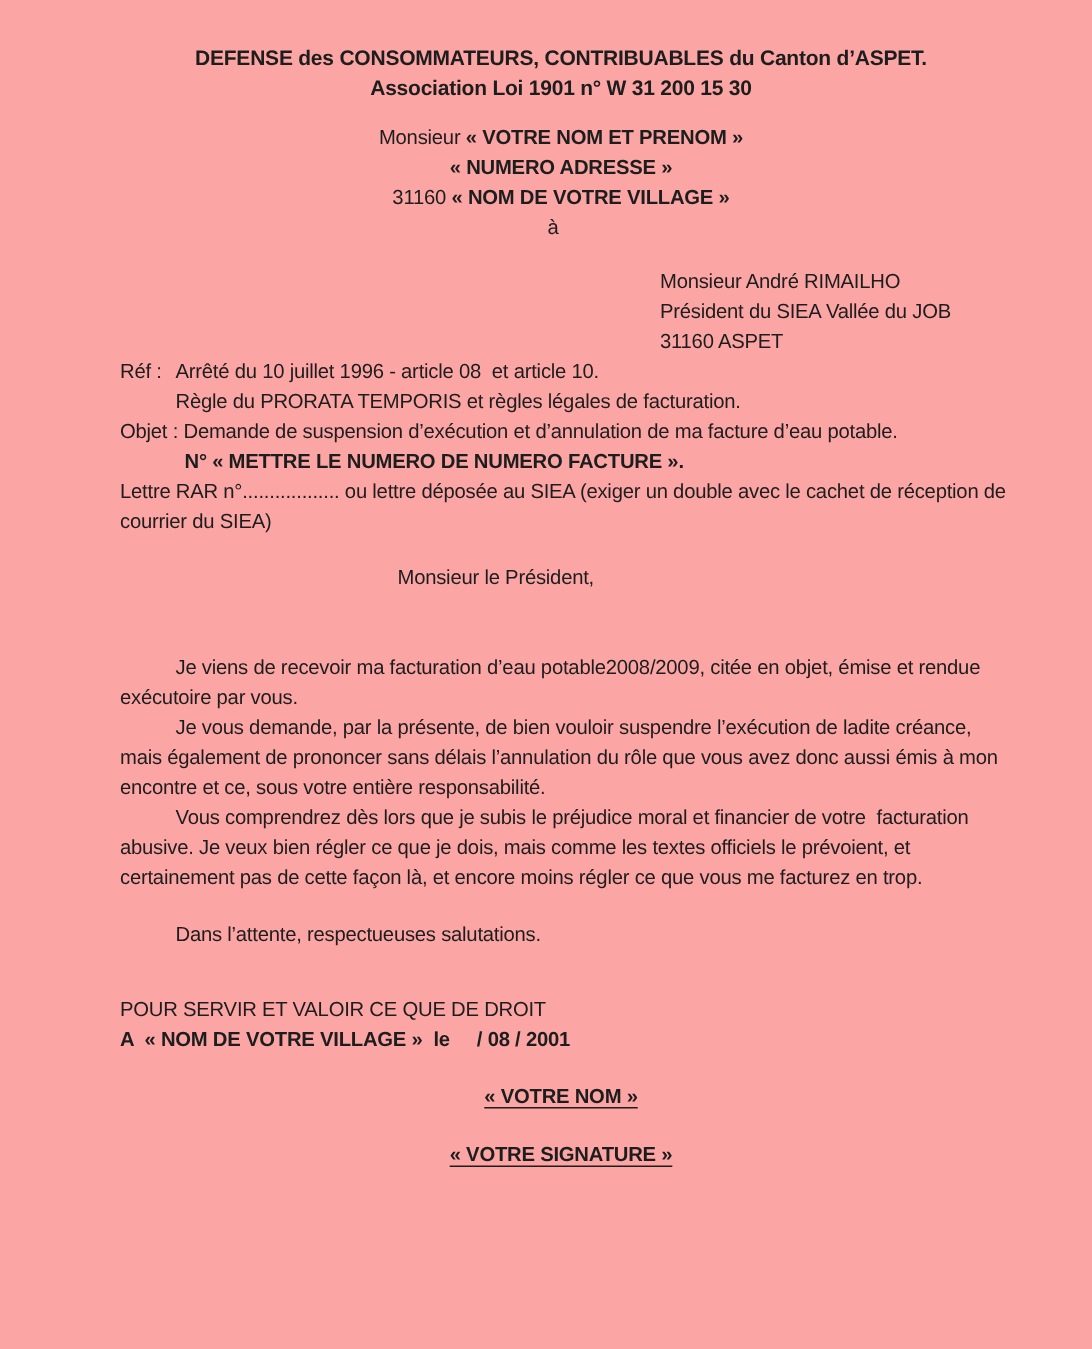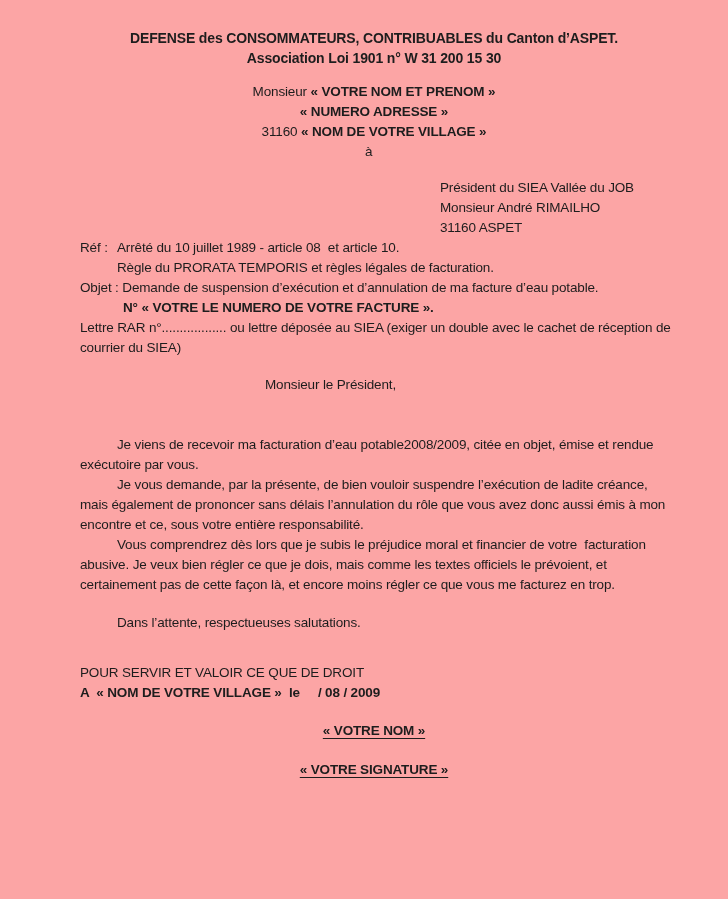--- a/index.html
+++ b/index.html
@@ -48,51 +48,51 @@
 
   <div class="sender-block">
     <div class="line"><span>Monsieur </span><span class="b">« VOTRE NOM ET PRENOM »</span></div>
     <div class="line b">« NUMERO ADRESSE »</div>
     <div class="line"><span>31160 </span><span class="b">« NOM DE VOTRE VILLAGE »</span></div>
   </div>
 
   <div class="line a-line">à</div>
 
   <div class="recipient-block">
+    <div class="line">Monsieur André RIMAILHO</div>
     <div class="line">Président du SIEA Vallée du JOB</div>
-    <div class="line">Monsieur André RIMAILHO</div>
     <div class="line">31160 ASPET</div>
   </div>
 
   <div>
-    <div class="line hang"><span class="hang-label">Réf :</span><span>Arrêté du 10 juillet 1989 - article 08  et article 10.</span></div>
+    <div class="line hang"><span class="hang-label">Réf :</span><span>Arrêté du 10 juillet 1996 - article 08  et article 10.</span></div>
     <div class="line hang">Règle du PRORATA TEMPORIS et règles légales de facturation.</div>
   </div>
 
   <div>
     <div class="line">Objet : Demande de suspension d’exécution et d’annulation de ma facture d’eau potable.</div>
-    <div class="line num-line">N° « VOTRE LE NUMERO DE VOTRE FACTURE ».</div>
+    <div class="line num-line">N° « METTRE LE NUMERO DE NUMERO FACTURE ».</div>
   </div>
 
   <div>
     <div class="line">Lettre RAR n°.................. ou lettre déposée au SIEA (exiger un double avec le cachet de réception de</div>
     <div class="line">courrier du SIEA)</div>
   </div>
 
   <div class="line greeting">Monsieur le Président,</div>
 
   <div class="body-block">
     <p class="para">Je viens de recevoir ma facturation d’eau potable2008/2009, citée en objet, émise et rendue<br>exécutoire par vous.</p>
     <p class="para">Je vous demande, par la présente, de bien vouloir suspendre l’exécution de ladite créance,<br>mais également de prononcer sans délais l’annulation du rôle que vous avez donc aussi émis à mon<br>encontre et ce, sous votre entière responsabilité.</p>
     <p class="para">Vous comprendrez dès lors que je subis le préjudice moral et financier de votre  facturation<br>abusive. Je veux bien régler ce que je dois, mais comme les textes officiels le prévoient, et<br>certainement pas de cette façon là, et encore moins régler ce que vous me facturez en trop.</p>
   </div>
 
   <div class="line closing">Dans l’attente, respectueuses salutations.</div>
 
   <div class="legal-block">
     <div class="line">POUR SERVIR ET VALOIR CE QUE DE DROIT</div>
-    <div class="line place-date">A  « NOM DE VOTRE VILLAGE »  le     / 08 / 2009</div>
+    <div class="line place-date">A  « NOM DE VOTRE VILLAGE »  le     / 08 / 2001</div>
   </div>
 
   <div class="line sig sig-name">« VOTRE NOM »</div>
   <div class="line sig sig-label">« VOTRE SIGNATURE »</div>
 
 </div>
 
 </body></html>

